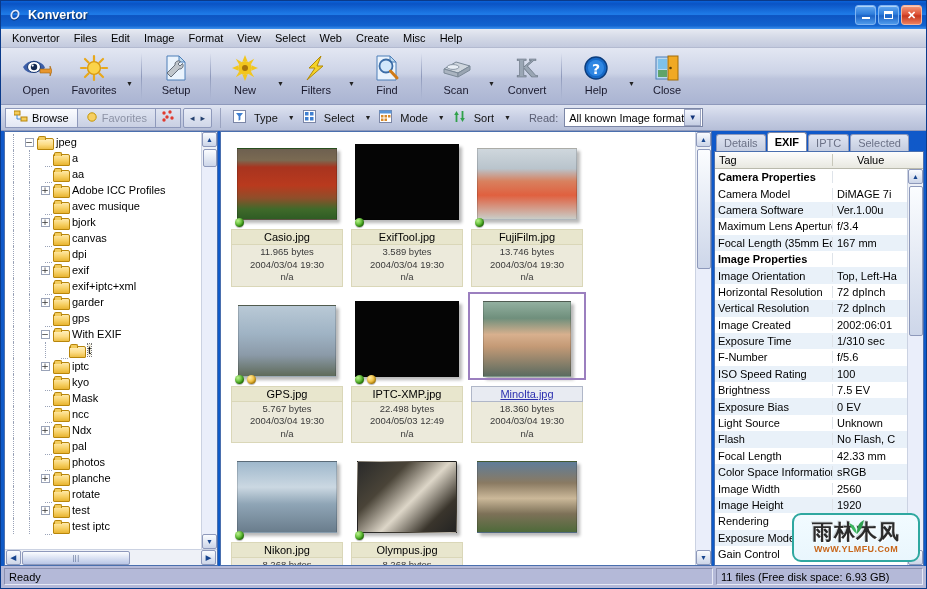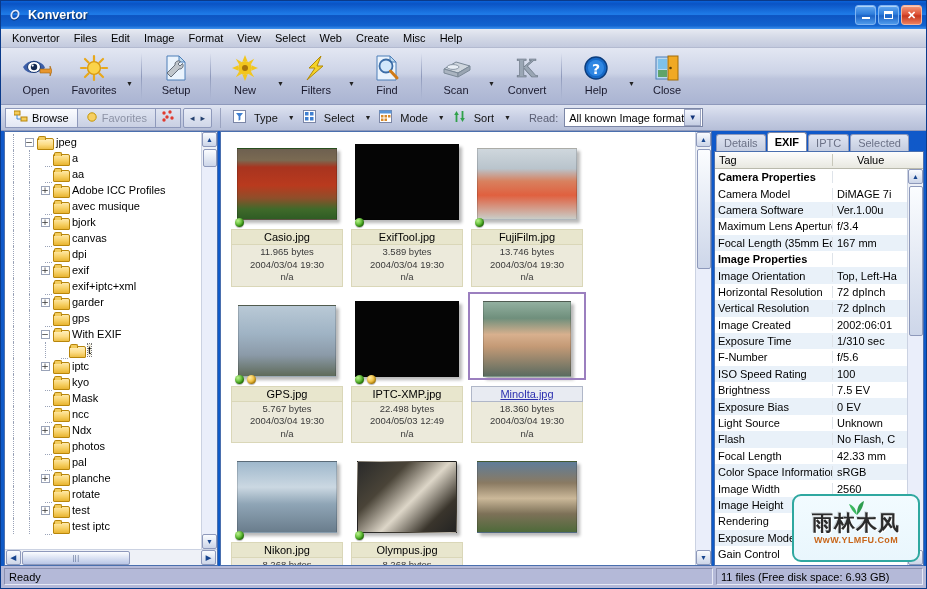--- a/index.html
+++ b/index.html
@@ -366,21 +366,21 @@
     border: 1px solid; border-color: #8b90b0 #e6e9f5 #e6e9f5 #8b90b0;
     display: flex; align-items: center;
     font-size: 11px; color: #000; padding-left: 4px;
   }
   .spane.left { flex: 1; }
   .spane.right { width: 207px; }
 
   
   .watermark {
     position: absolute; right: 6px; bottom: 26px;
-    width: 128px; height: 68px;
+    width: 128px; height: 49px;
     background: linear-gradient(180deg,#f2fbff 0%,#e9f6fd 100%);
     border: 2px solid #2fa8a0; border-radius: 9px;
     display: flex; flex-direction: column; align-items: center;
     justify-content: center;
     overflow: hidden;
   }
   .wm-main {
     font-family: "DejaVu Sans", sans-serif;
     font-size: 21px; font-weight: bold; letter-spacing: 1px;
     color: #2b2b2b;
@@ -822,28 +822,28 @@
                   <div class="tplus">+</div>
                 </div>
                 <div class="folder"></div>
                 <span class="tlabel">Ndx</span>
               </div>
               <div class="trow">
                 <div class="tguide line"></div>
                 <div class="tguide line"></div>
                 <div class="tbranch leafstub"></div>
                 <div class="folder"></div>
+                <span class="tlabel">pal</span>
+              </div>
+              <div class="trow">
+                <div class="tguide line"></div>
+                <div class="tguide line"></div>
+                <div class="tbranch leafstub"></div>
+                <div class="folder"></div>
                 <span class="tlabel">photos</span>
-              </div>
-              <div class="trow">
-                <div class="tguide line"></div>
-                <div class="tguide line"></div>
-                <div class="tbranch leafstub"></div>
-                <div class="folder"></div>
-                <span class="tlabel">pal</span>
               </div>
               <div class="trow">
                 <div class="tguide line"></div>
                 <div class="tguide line"></div>
                 <div class="tbranch">
                   <div class="tplus">+</div>
                 </div>
                 <div class="folder"></div>
                 <span class="tlabel">planche</span>
               </div>

